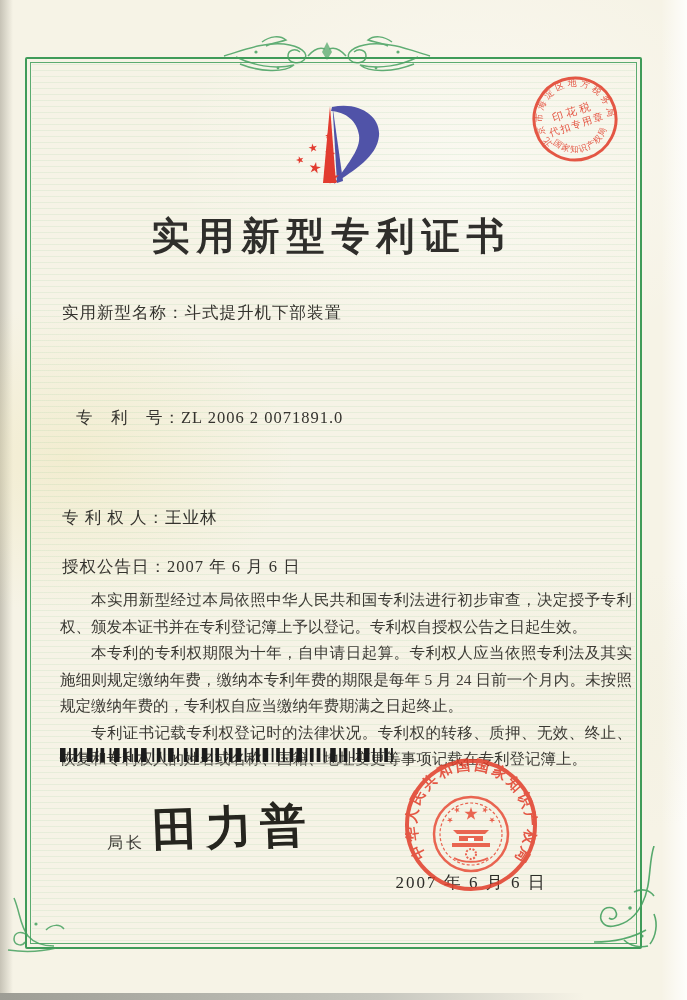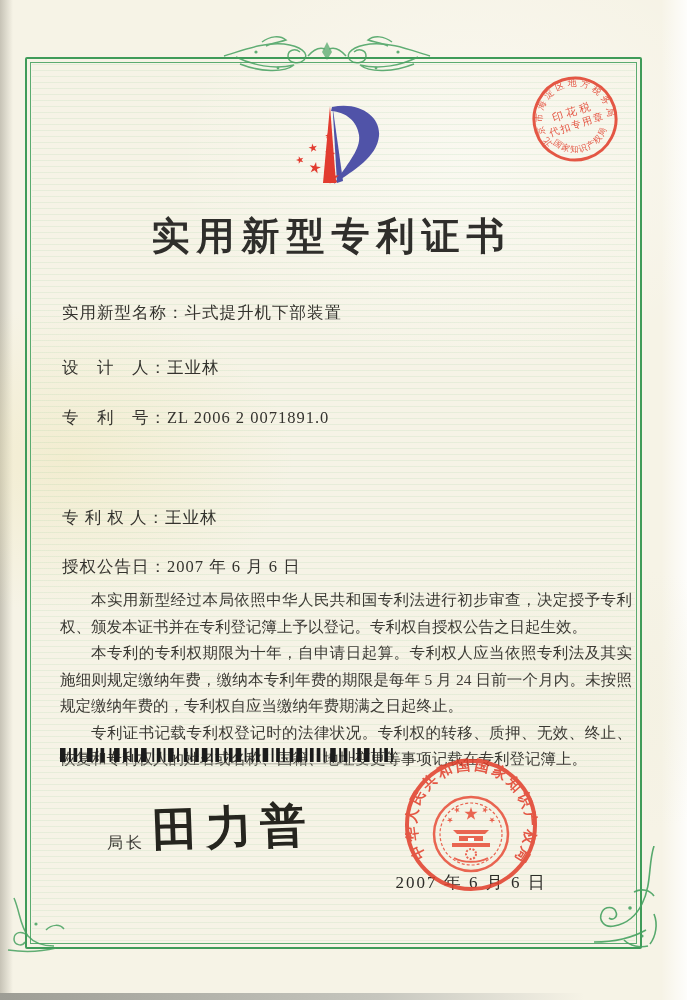--- a/index.html
+++ b/index.html
@@ -117,24 +117,21 @@
       <text x="0" y="-4" text-anchor="middle" font-size="11" letter-spacing="3" fill="#e2412e">印花税</text>
       <text x="0" y="9" text-anchor="middle" font-size="10" letter-spacing="1.5" fill="#e2412e">代扣专用章</text>
     </g>
   </svg>
 
   <div class="abs field" style="top:302px;">
     <span>实用新型名称：</span><span>斗式提升机下部装置</span>
   </div>
 
   <div class="abs title">实用新型专利证书</div>
-  <div class="abs field" style="top:357px;">
-    <span>设　计　人：</span><span>王业林</span>
-  </div>
-  <div class="abs field" style="top:407px;">
+  <div class="abs field" style="top:407px;margin-left:14px;">
     <span>专　利　号：</span><span>ZL 2006 2 0071891.0</span>
   </div>
   <div class="abs field" style="top:507px;">
     <span>专 利 权 人：</span><span>王业林</span>
   </div>
   <div class="abs field" style="top:556px;">
     <span>授权公告日：</span><span>2007 年 6 月 6 日</span>
   </div>
 
   <div class="abs paras">

